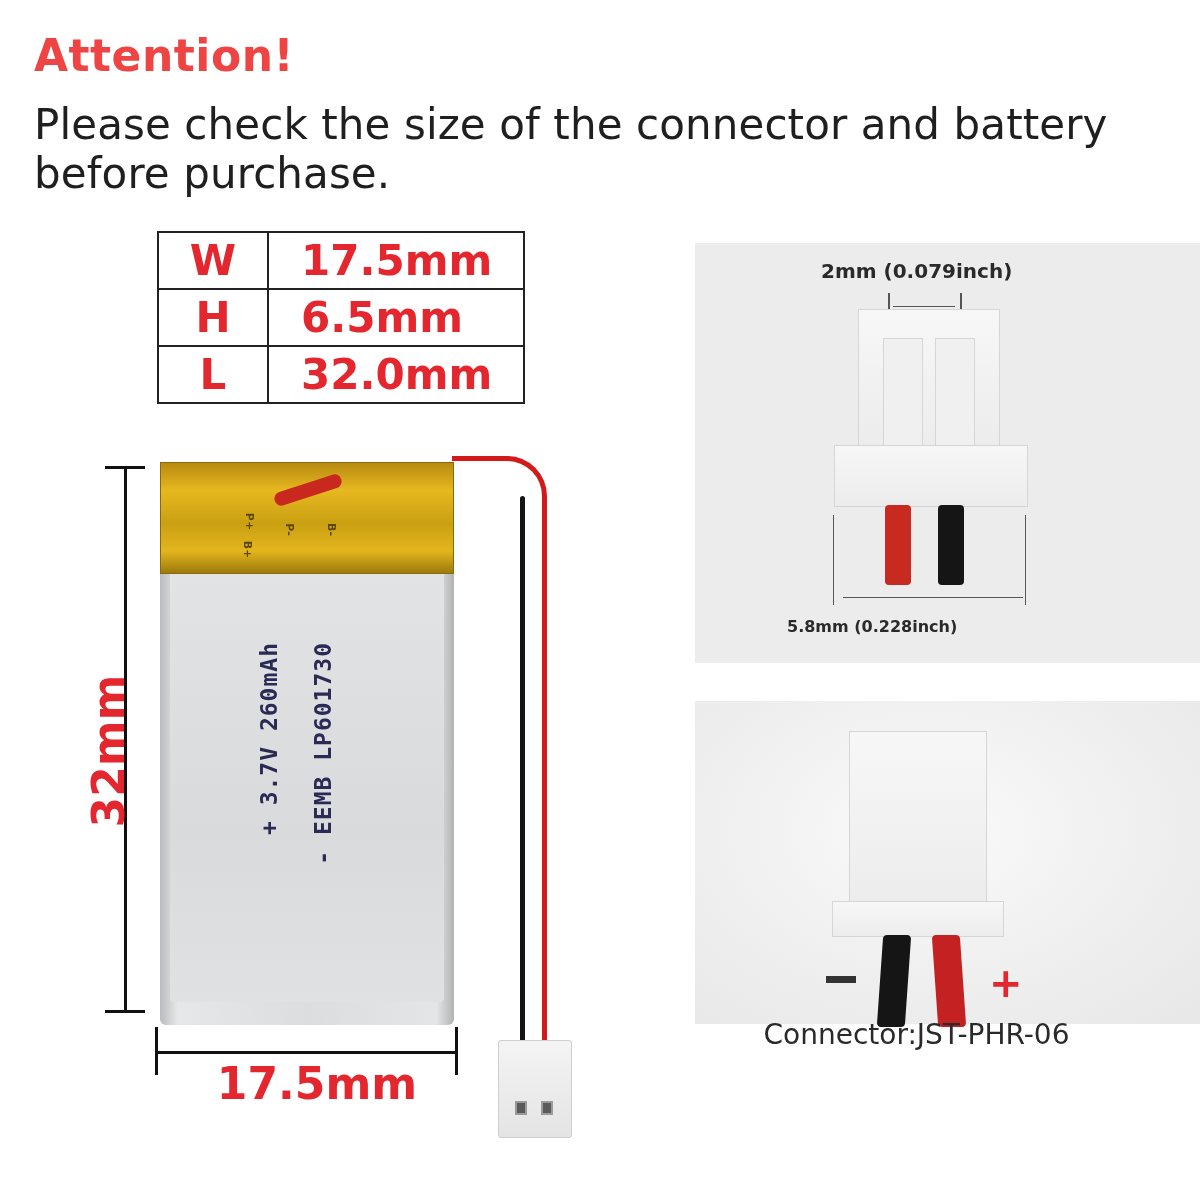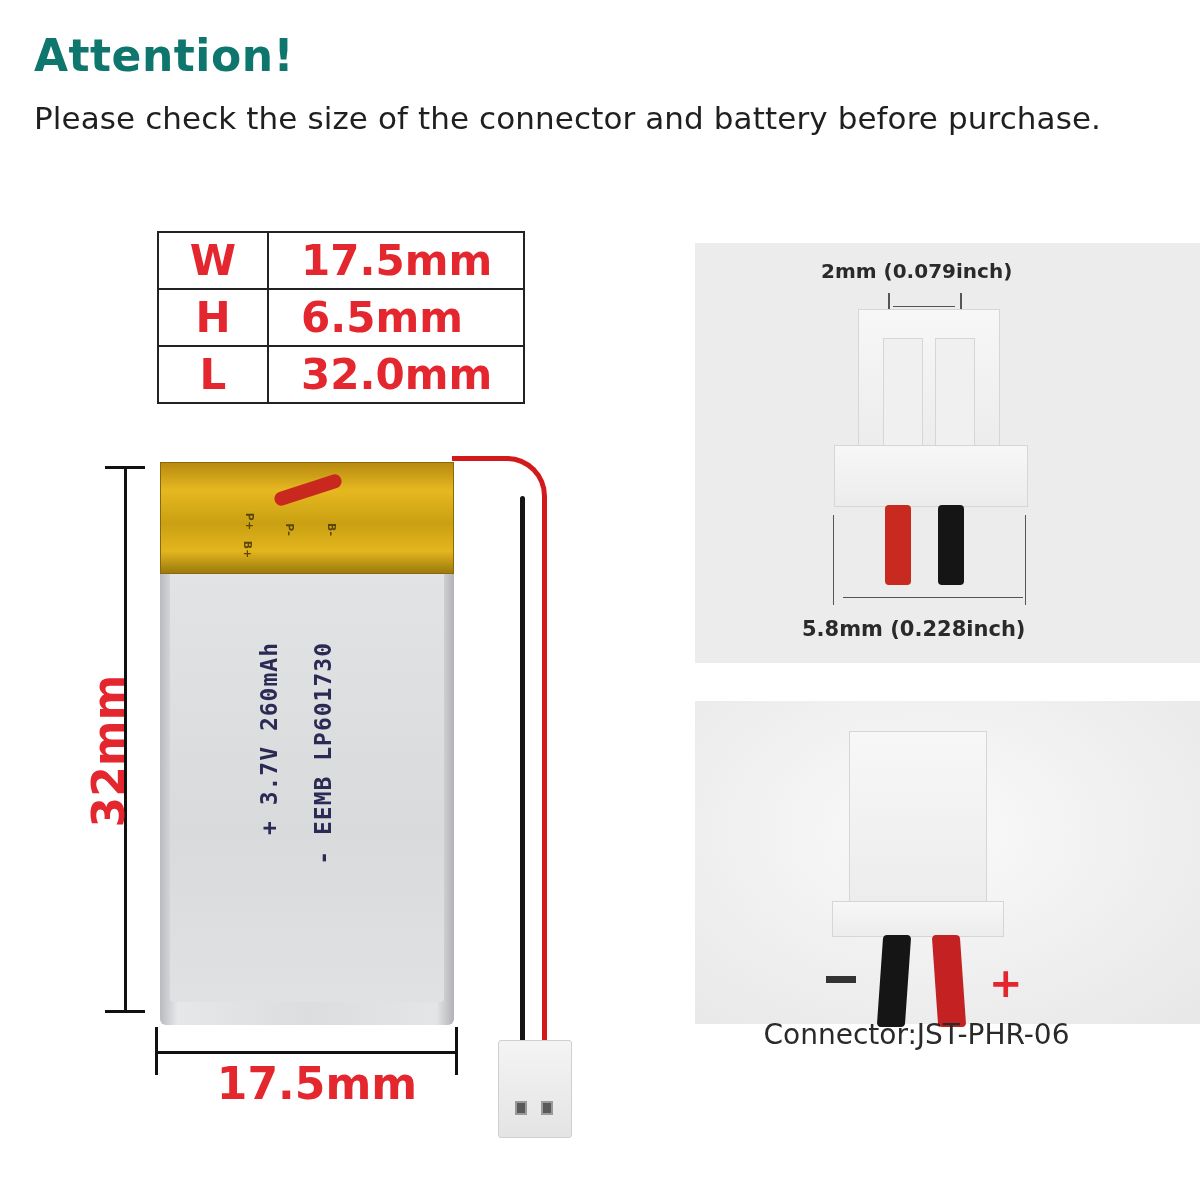--- a/index.html
+++ b/index.html
@@ -1,20 +1,20 @@
 <!DOCTYPE html>
 <html><head>
 <meta charset="utf-8">
 <style>
   * { box-sizing: border-box; margin: 0; padding: 0; }
   html, body { width: 1200px; height: 1200px; background: #ffffff; overflow: hidden; }
   body { position: relative; font-family: "DejaVu Sans", "Liberation Sans", sans-serif; color: #1f1f1f; }
 
-  .title { position: absolute; left: 34px; top: 30px; font-size: 44px; font-weight: bold; letter-spacing: 0.5px; color: #0f766e; }
-  .subtitle { position: absolute; left: 34px; top: 100px; font-size: 31px; font-weight: normal; color: #1f1f1f; letter-spacing: 0.1px; }
+  .title { position: absolute; left: 34px; top: 30px; font-size: 44px; font-weight: bold; letter-spacing: 0.5px; color: #ef4444; }
+  .subtitle { position: absolute; left: 34px; top: 100px; font-size: 42px; font-weight: normal; color: #1f1f1f; letter-spacing: 0.1px; }
 
   
   .spec-table { position: absolute; left: 157px; top: 231px; width: 368px; border-collapse: collapse; border: 2px solid #222; }
   .spec-table td { border: 2px solid #222; height: 57px; color: #e4262e; font-weight: bold; text-align: center; font-size: 42px; line-height: 52px; }
   .spec-table td.k { width: 110px; }
   .spec-table td.v { text-align: left; padding-left: 32px; }
 
   
   .dim-v { position: absolute; left: 124px; top: 466px; width: 3px; height: 547px; background: #111; }
   .dim-v-cap { position: absolute; left: 105px; width: 40px; height: 3px; background: #111; }
@@ -122,21 +122,21 @@
   <div class="conn-body" style="left:163px; top:66px; width:142px; height:140px;"></div>
   <div class="conn-body" style="left:188px; top:95px; width:40px; height:110px; background:#f0f0f0;"></div>
   <div class="conn-body" style="left:240px; top:95px; width:40px; height:110px; background:#f0f0f0;"></div>
   <div class="conn-body" style="left:139px; top:202px; width:194px; height:62px;"></div>
   <div class="wire-seg" style="left:190px; top:262px; width:26px; height:80px; background:#c92a1f;"></div>
   <div class="wire-seg" style="left:243px; top:262px; width:26px; height:80px; background:#151515;"></div>
 
   <div class="thin-line" style="left:138px; top:272px; width:1px; height:90px;"></div>
   <div class="thin-line" style="left:330px; top:272px; width:1px; height:90px;"></div>
   <div class="thin-line" style="left:148px; top:354px; width:180px; height:1px;"></div>
-  <div class="dim-text" style="left:107px; top:374px; font-size:21px;">5.8mm (0.228inch)</div>
+  <div class="dim-text" style="left:92px; top:374px; font-size:16px;">5.8mm (0.228inch)</div>
 </div>
 
 <div class="panel panel-bottom">
   <div class="conn-body" style="left:154px; top:30px; width:138px; height:180px;"></div>
   <div class="conn-body" style="left:137px; top:200px; width:172px; height:36px;"></div>
   <div class="wire-seg" style="left:185px; top:234px; width:28px; height:92px; background:#151515; transform: skewX(-4deg);"></div>
   <div class="wire-seg" style="left:240px; top:234px; width:28px; height:92px; background:#c42222; transform: skewX(4deg);"></div>
 </div>
 <div class="polarity-minus"></div>
 <div class="polarity-plus">+</div>

